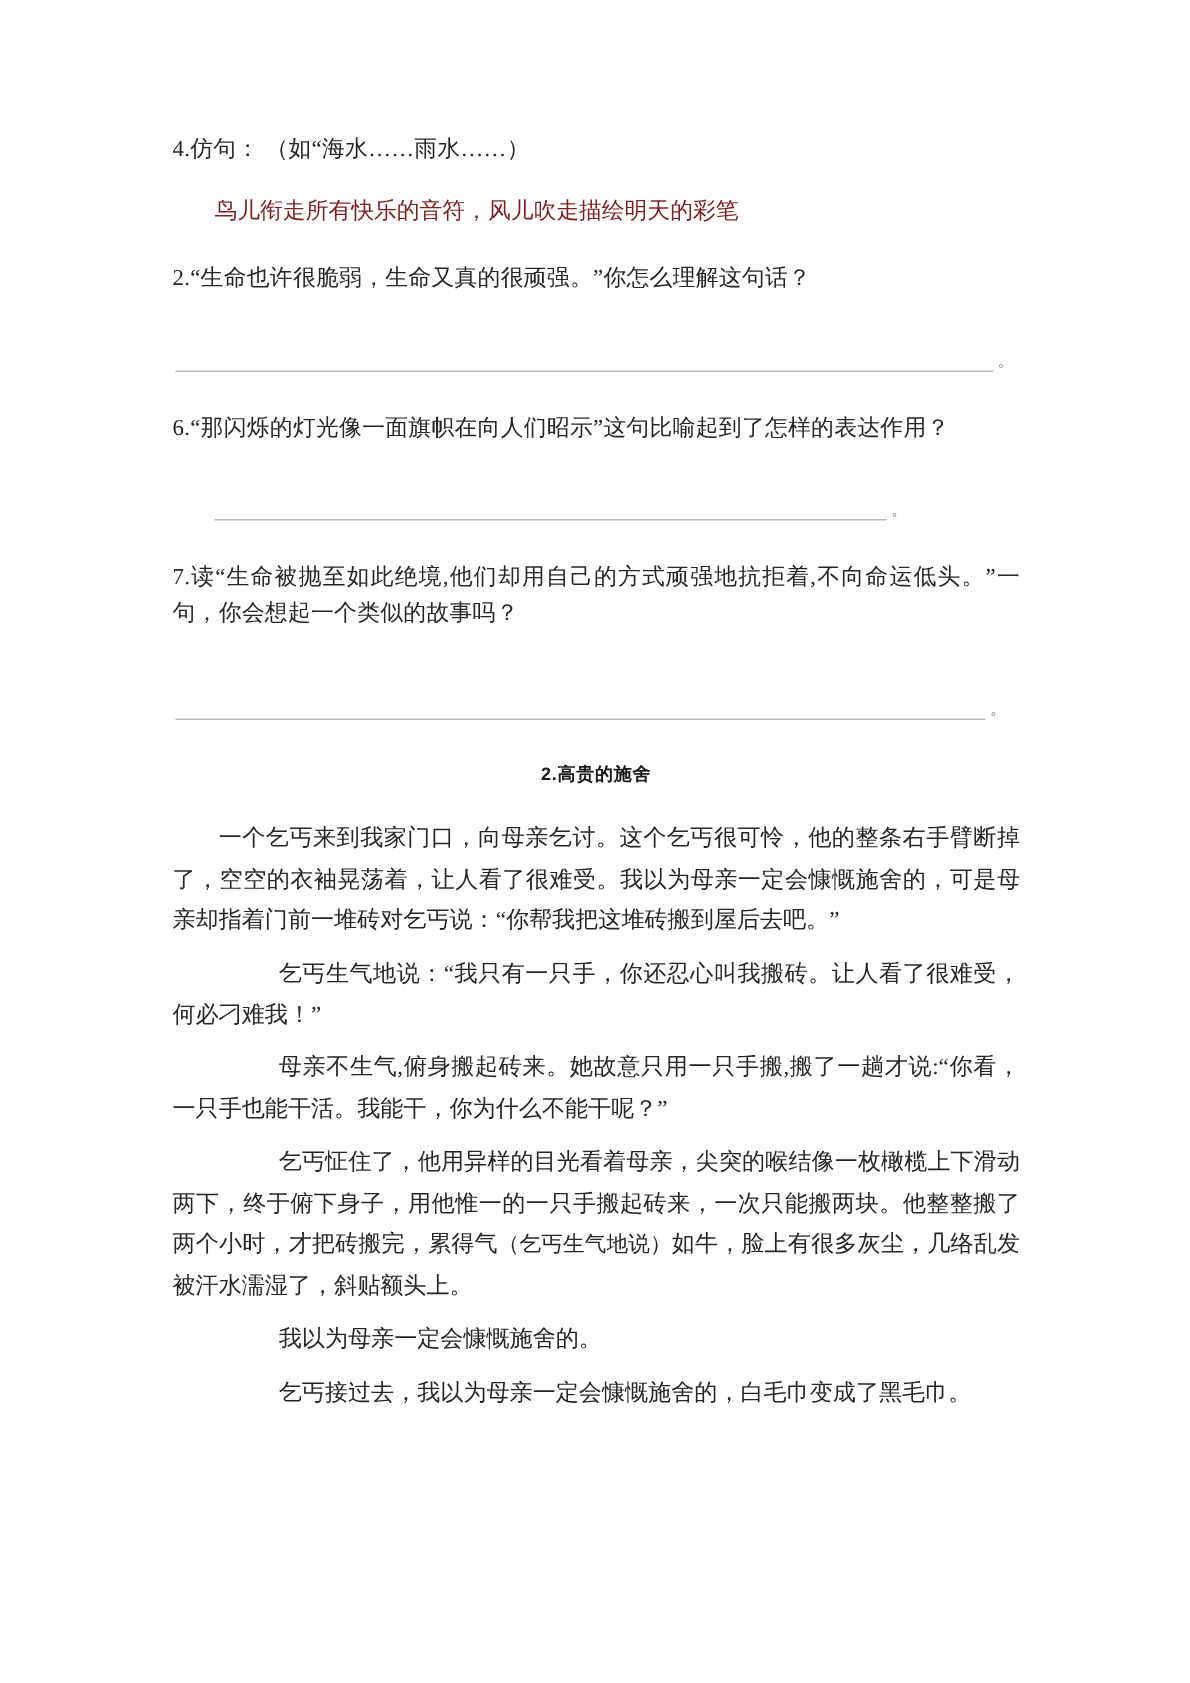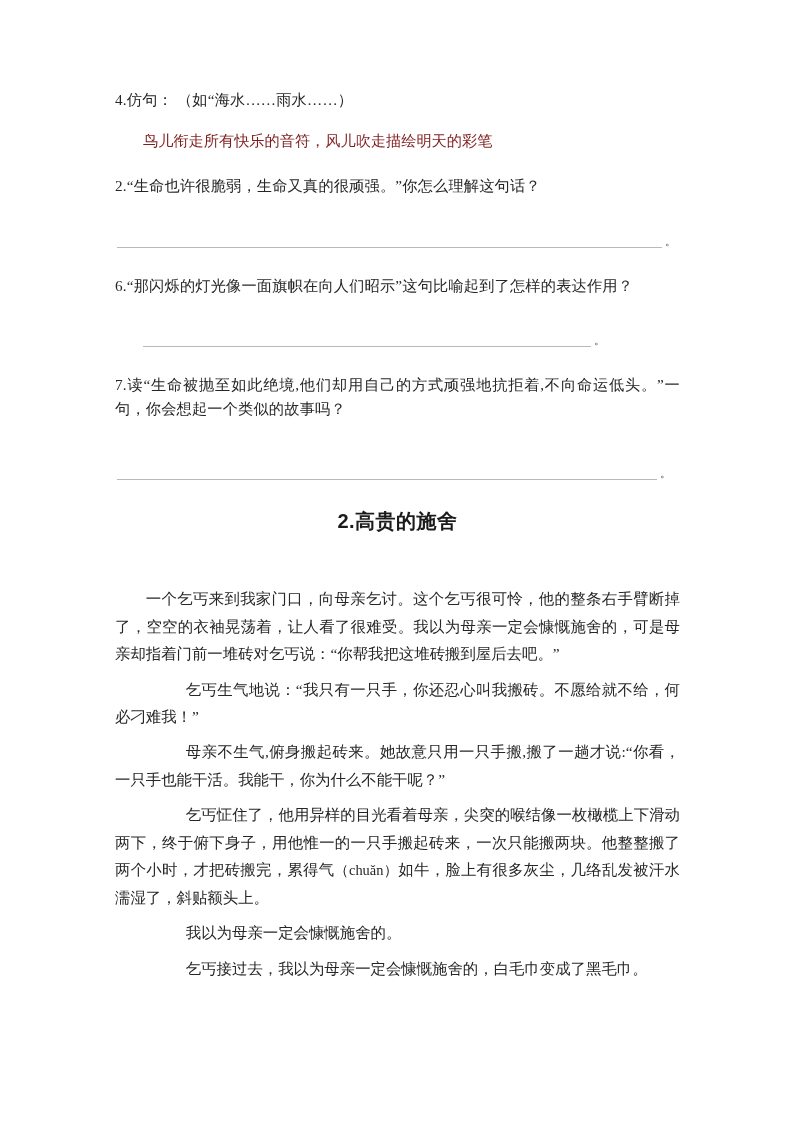--- a/index.html
+++ b/index.html
@@ -70,37 +70,37 @@
     margin-left: 3px;
     margin-bottom: 1px;
     font-family: "Liberation Sans", sans-serif;
   }
   .answer-row.indent { padding-left: 28px; }
   .answer-row.indent2 { padding-left: 2px; }
 
   
   .article-title {
     text-align: center;
-    font-size: 20px;
+    font-size: 12px;
     font-weight: bold;
     letter-spacing: 0.5px;
     color: #1b1b1b;
     font-family: "Liberation Sans", "DejaVu Sans", sans-serif;
   }
 
   
   .para {
     font-size: 15.4px;
     line-height: 1.78;
     color: #262626;
     text-align: justify;
     text-justify: inter-ideograph;
     margin: 0;
   }
-  .para.indent-2 { text-indent: 2em; margin-top: 30px; }
+  .para.indent-2 { text-indent: 2em; }
   .para.indent-4 { text-indent: 4.6em; }
   .para + .para { margin-top: 8px; }
   .pinyin {
     font-family: "Liberation Serif", serif;
     font-size: 14.4px;
   }
 </style>
 </head>
 <body>
 
@@ -139,21 +139,21 @@
     </div>
 
     <div style="height:28px"></div>
 
     <div class="article-title">2.高贵的施舍</div>
 
     <div style="height:20px"></div>
 
     <div id="article-body">
         <div class="para indent-2">一个乞丐来到我家门口，向母亲乞讨。这个乞丐很可怜，他的整条右手臂断掉了，空空的衣袖晃荡着，让人看了很难受。我以为母亲一定会慷慨施舍的，可是母亲却指着门前一堆砖对乞丐说：“你帮我把这堆砖搬到屋后去吧。”</div>
-        <div class="para indent-4">乞丐生气地说：“我只有一只手，你还忍心叫我搬砖。不愿给就不给，何必刁难我！”</div>
+        <div class="para indent-4">乞丐生气地说：“我只有一只手，你还忍心叫我搬砖。让人看了很难受，何必刁难我！”</div>
         <div class="para indent-4">母亲不生气,俯身搬起砖来。她故意只用一只手搬,搬了一趟才说:“你看，一只手也能干活。我能干，你为什么不能干呢？”</div>
-        <div class="para indent-4">乞丐怔住了，他用异样的目光看着母亲，尖突的喉结像一枚橄榄上下滑动两下，终于俯下身子，用他惟一的一只手搬起砖来，一次只能搬两块。他整整搬了两个小时，才把砖搬完，累得气<span class="pinyin">（chuǎn）</span>如牛，脸上有很多灰尘，几络乱发被汗水濡湿了，斜贴额头上。</div>
+        <div class="para indent-4">乞丐怔住了，他用异样的目光看着母亲，尖突的喉结像一枚橄榄上下滑动两下，终于俯下身子，用他惟一的一只手搬起砖来，一次只能搬两块。他整整搬了两个小时，才把砖搬完，累得气<span class="pinyin">（乞丐生气地说）</span>如牛，脸上有很多灰尘，几络乱发被汗水濡湿了，斜贴额头上。</div>
         <div class="para indent-4">我以为母亲一定会慷慨施舍的。</div>
         <div class="para indent-4">乞丐接过去，我以为母亲一定会慷慨施舍的，白毛巾变成了黑毛巾。</div>
       </div>
 
   </div>
 </div>
 
 </body></html>

